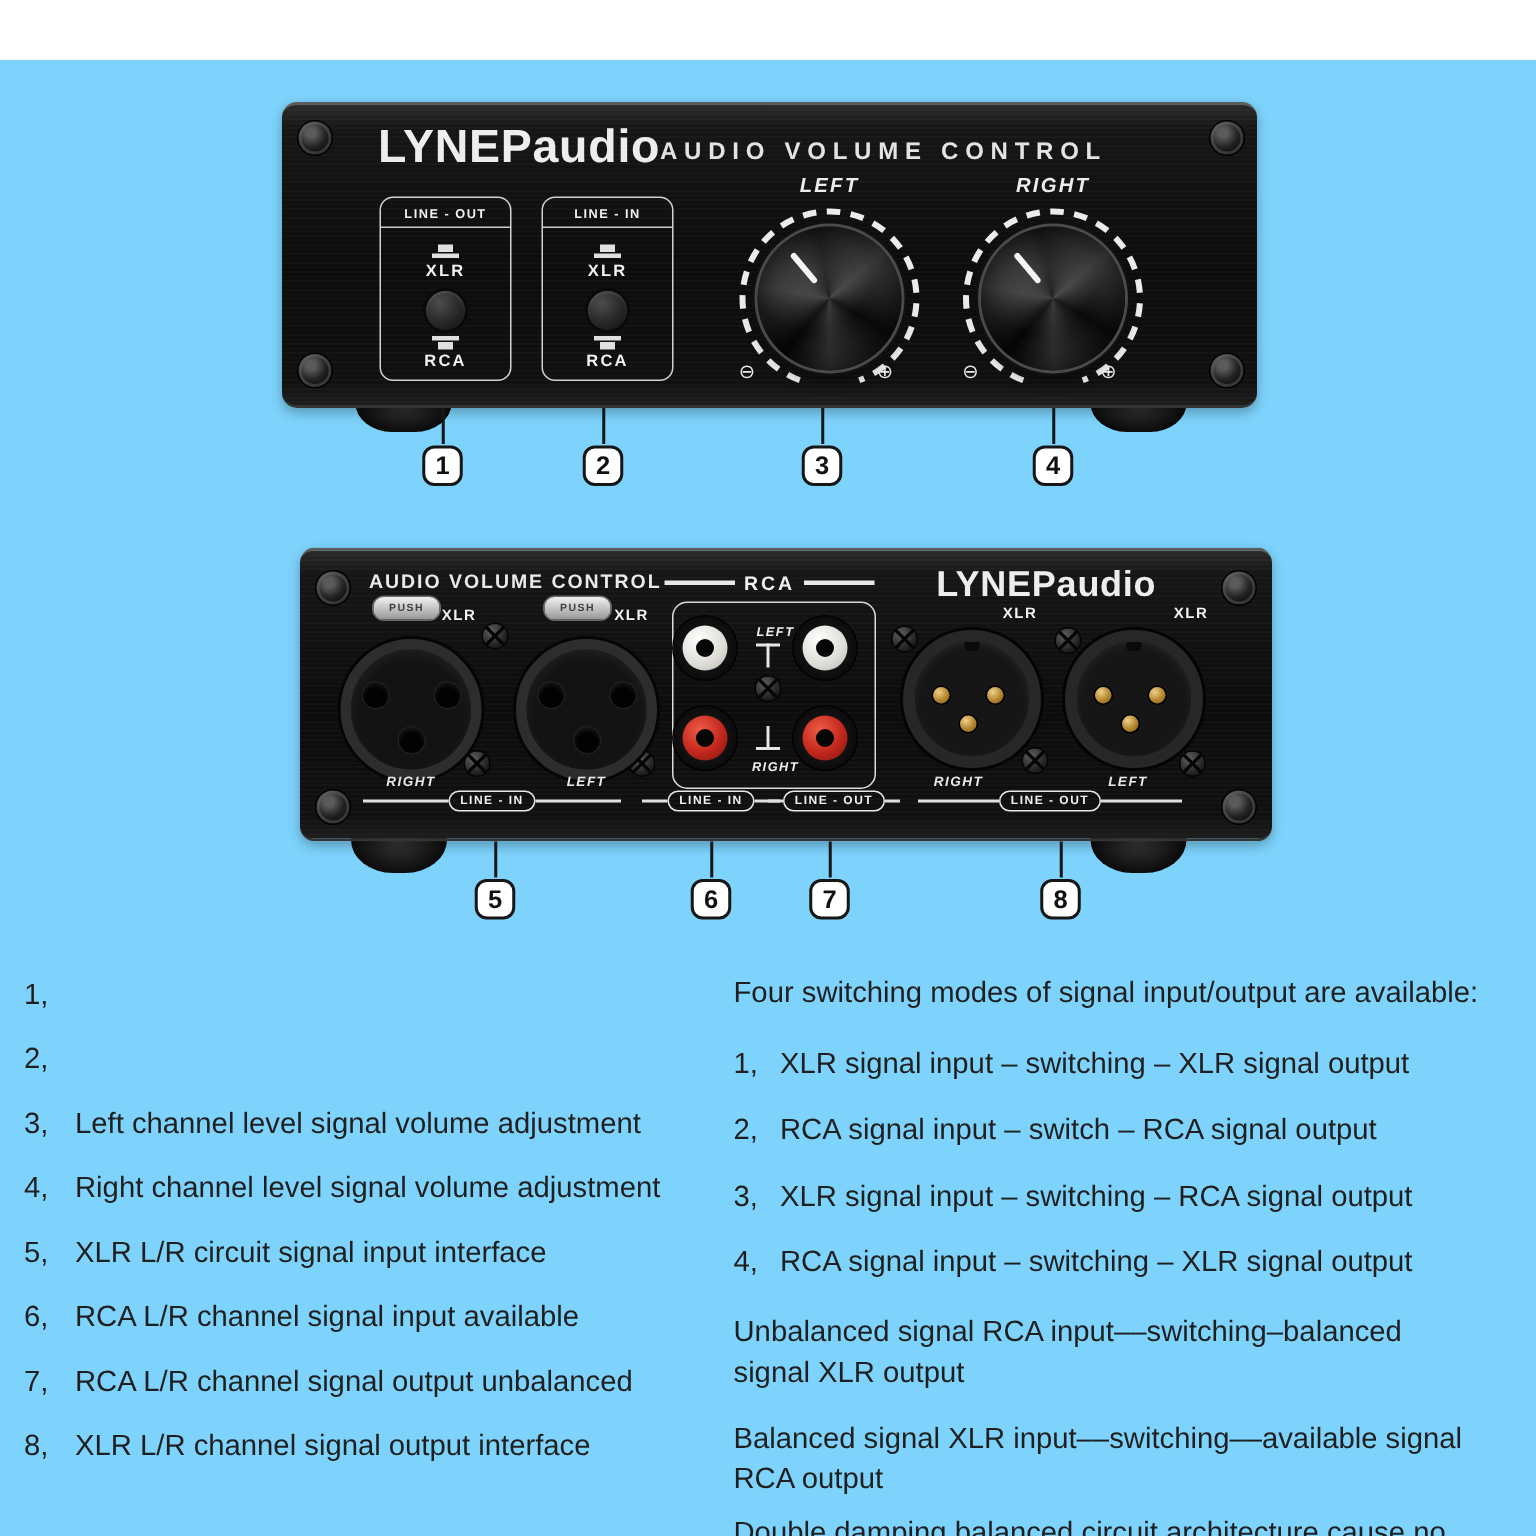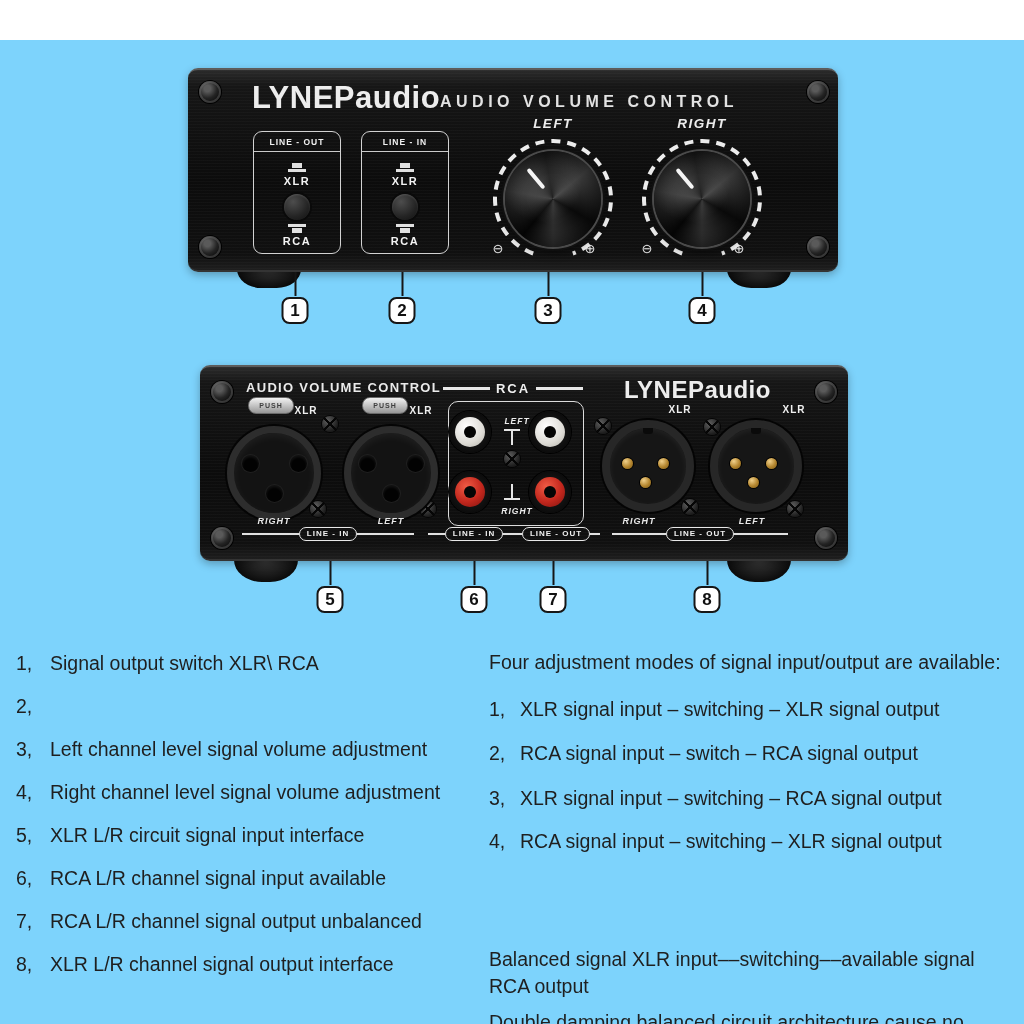--- a/index.html
+++ b/index.html
@@ -303,21 +303,20 @@
       <div class="cline"></div>
       <div class="cbox">7</div>
     </div>
   <div class="callout" style="left:707px;top:521px">
       <div class="cline"></div>
       <div class="cbox">8</div>
     </div>
 
   <div class="titem" style="top:612px">
       <span class="n">1</span>
-      <span class="t">Signal output switch XLR\ RCA</span>
     </div>
   <div class="titem" style="top:655px">
       <span class="n">2</span>
     </div>
   <div class="titem" style="top:698px">
       <span class="n">3</span>
       <span class="t">Left channel level signal volume adjustment</span>
     </div>
   <div class="titem" style="top:741px">
       <span class="n">4</span>
@@ -333,33 +332,34 @@
     </div>
   <div class="titem" style="top:870px">
       <span class="n">7</span>
       <span class="t">RCA L/R channel signal output unbalanced</span>
     </div>
   <div class="titem" style="top:913px">
       <span class="n">8</span>
       <span class="t">XLR L/R channel signal output interface</span>
     </div>
 
-  <div class="mhead">Four adjustment modes of signal input/output are available:</div>
+  <div class="mhead">Four switching modes of signal input/output are available:</div>
   <div class="mitem" style="top:658px">
       <span class="n">1</span>
       <span class="t">XLR signal input – switching – XLR signal output</span>
     </div>
   <div class="mitem" style="top:702px">
       <span class="n">2</span>
       <span class="t">RCA signal input – switch – RCA signal output</span>
     </div>
   <div class="mitem" style="top:747px">
       <span class="n">3</span>
       <span class="t">XLR signal input – switching – RCA signal output</span>
     </div>
   <div class="mitem" style="top:790px">
       <span class="n">4</span>
       <span class="t">RCA signal input – switching – XLR signal output</span>
     </div>
+  <div class="para" style="top:835px">Unbalanced signal RCA input––switching–balanced signal XLR output</div>
   <div class="para" style="top:906px">Balanced signal XLR input––switching––available signal RCA output</div>
   <div class="para" style="top:969px">Double damping balanced circuit architecture cause no loss to the original sound quality</div>
 
 </div>
 
 </body></html>

